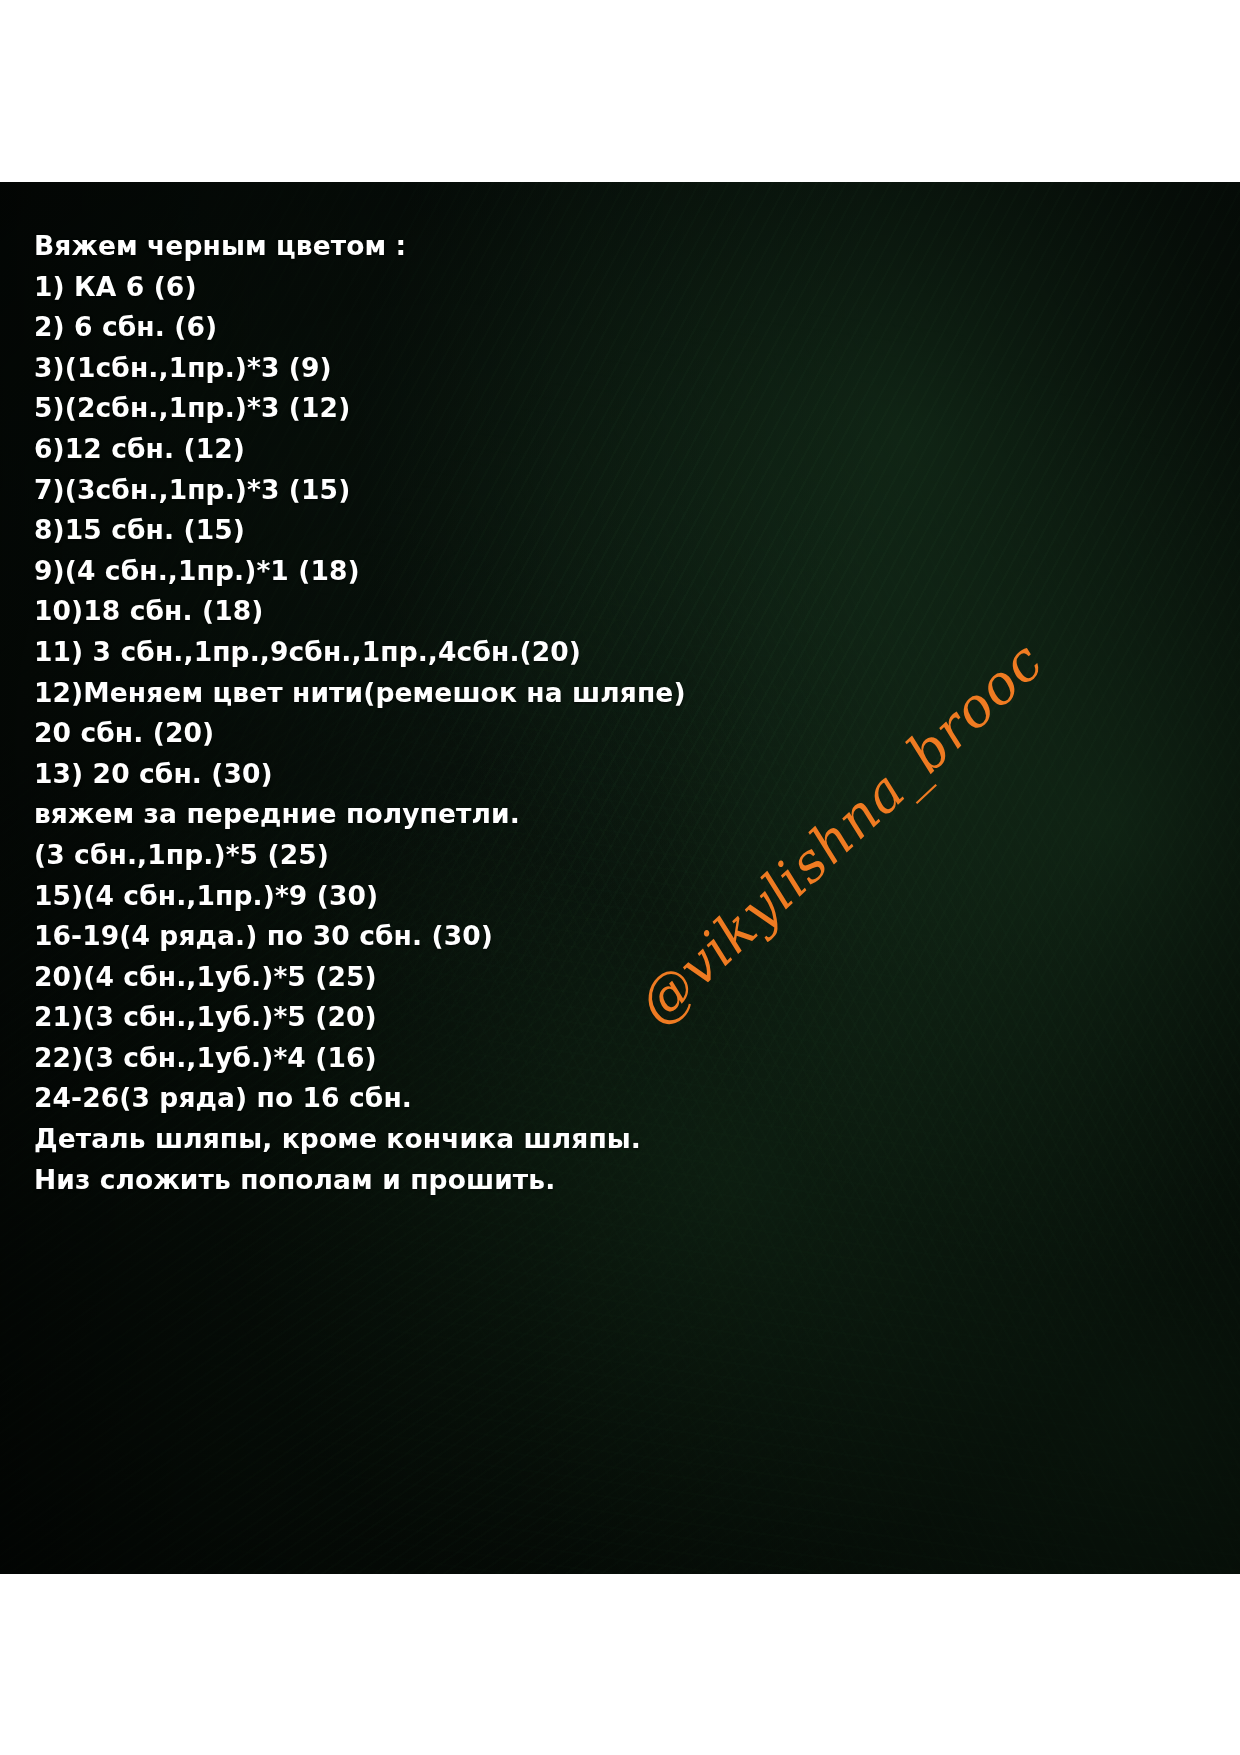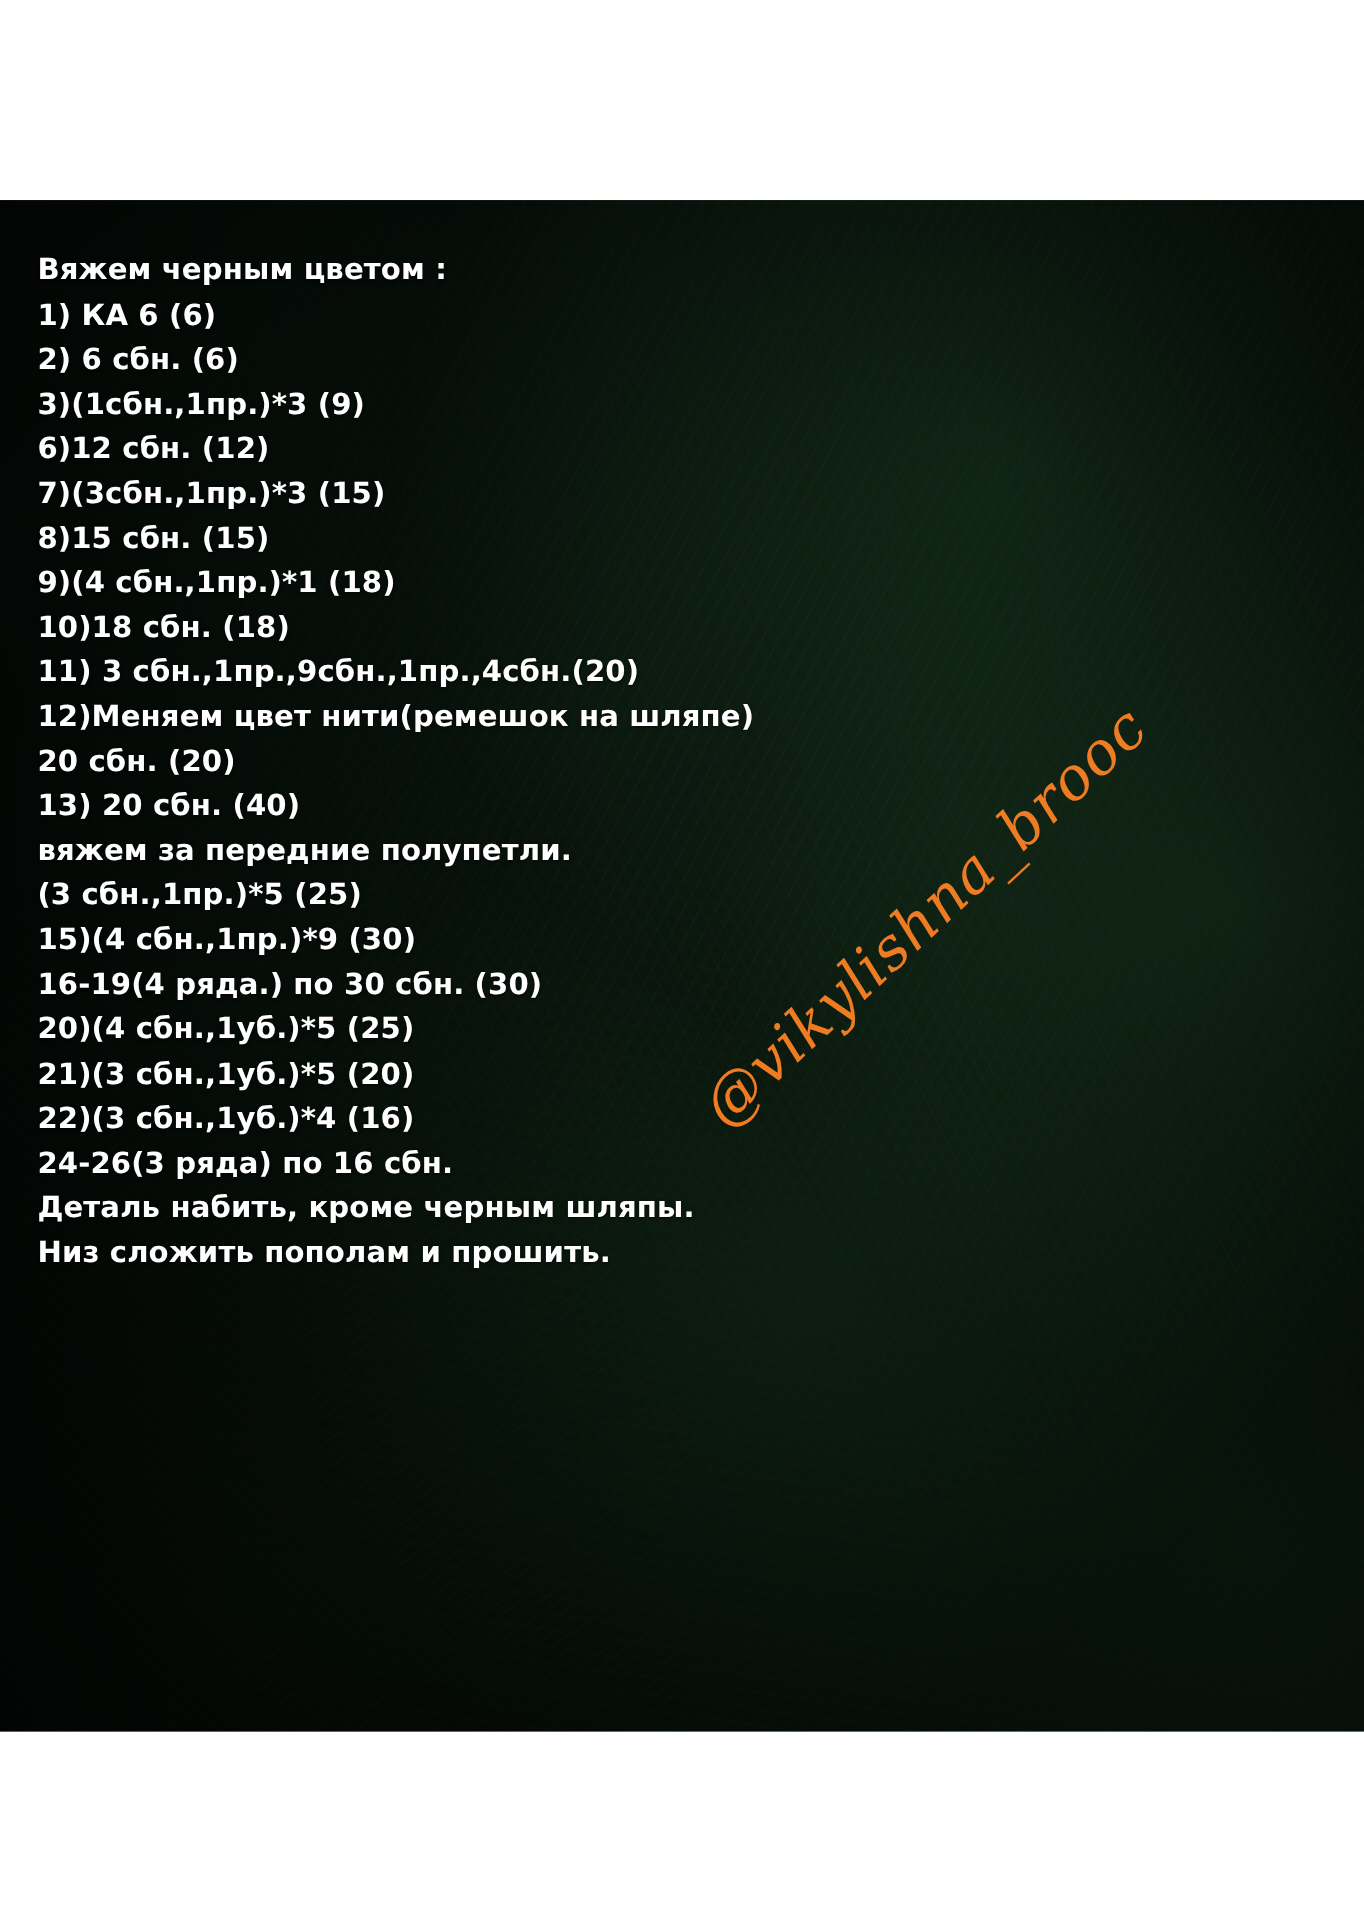--- a/index.html
+++ b/index.html
@@ -156,38 +156,39 @@
     <div class="fronds-b"></div>
     <div class="fronds-c"></div>
     <div class="fronds-d"></div>
     <div class="vignette"></div>
 
     <div class="pattern-text">
       <span class="line">Вяжем черным цветом :</span>
       <span class="line">1) КА 6 (6)</span>
       <span class="line">2) 6 сбн. (6)</span>
       <span class="line">3)(1сбн.,1пр.)*3 (9)</span>
+      <span class="line">5)(2сбн.,1пр.)*3 (12)</span>
       <span class="line">6)12 сбн. (12)</span>
       <span class="line">7)(3сбн.,1пр.)*3 (15)</span>
       <span class="line">8)15 сбн. (15)</span>
       <span class="line">9)(4 сбн.,1пр.)*1 (18)</span>
       <span class="line">10)18 сбн. (18)</span>
       <span class="line">11) 3 сбн.,1пр.,9сбн.,1пр.,4сбн.(20)</span>
       <span class="line">12)Меняем цвет нити(ремешок на шляпе)</span>
       <span class="line">20 сбн. (20)</span>
-      <span class="line">13) 20 сбн. (40)</span>
+      <span class="line">13) 20 сбн. (30)</span>
       <span class="line">вяжем за передние полупетли.</span>
       <span class="line">(3 сбн.,1пр.)*5 (25)</span>
       <span class="line">15)(4 сбн.,1пр.)*9 (30)</span>
       <span class="line">16-19(4 ряда.) по 30 сбн. (30)</span>
       <span class="line">20)(4 сбн.,1уб.)*5 (25)</span>
       <span class="line">21)(3 сбн.,1уб.)*5 (20)</span>
       <span class="line">22)(3 сбн.,1уб.)*4 (16)</span>
       <span class="line">24-26(3 ряда) по 16 сбн.</span>
-      <span class="line">Деталь набить, кроме черным шляпы.</span>
+      <span class="line">Деталь шляпы, кроме кончика шляпы.</span>
       <span class="line">Низ сложить пополам и прошить.</span>
     </div>
 
     <div class="watermark">
       <svg viewBox="0 0 430 400" xmlns="http://www.w3.org/2000/svg">
         <path id="wm-path" d="M 20 375 L 400 20" fill="none" stroke="none"></path>
         <text>
           <textPath href="#wm-path" startOffset="0%" id="wm-textpath">@vikylishna_brooch</textPath>
         </text>
       </svg>

